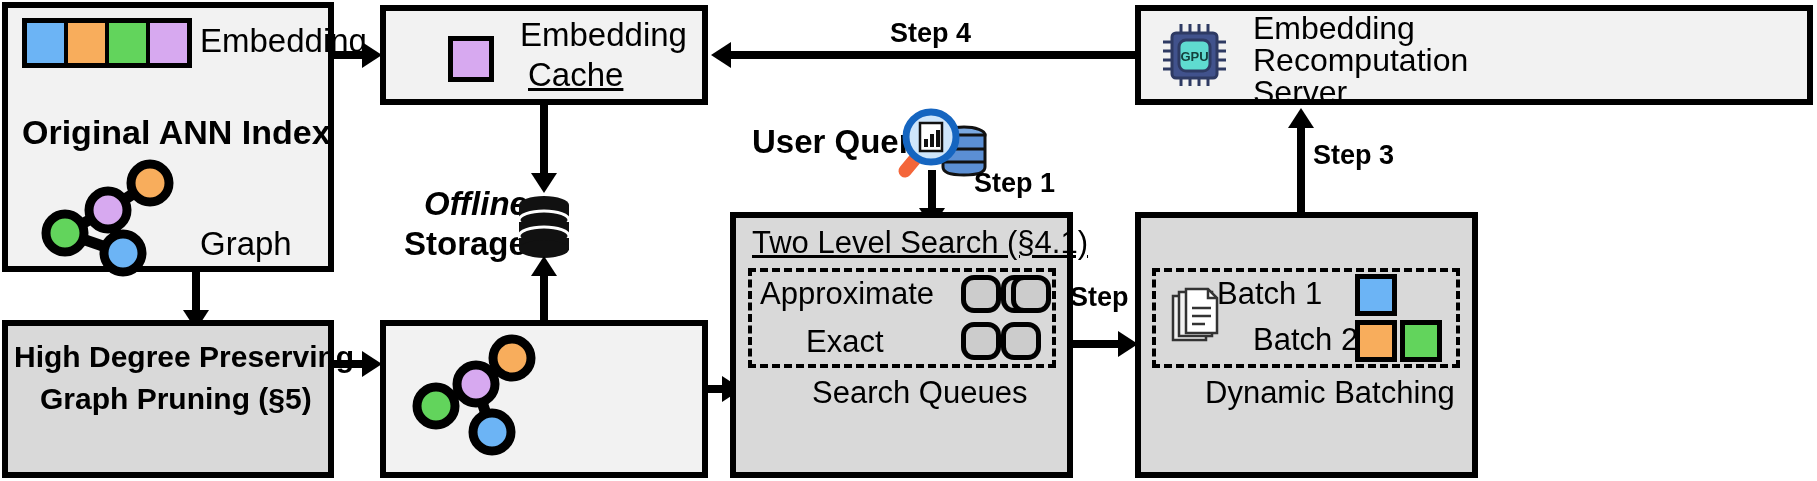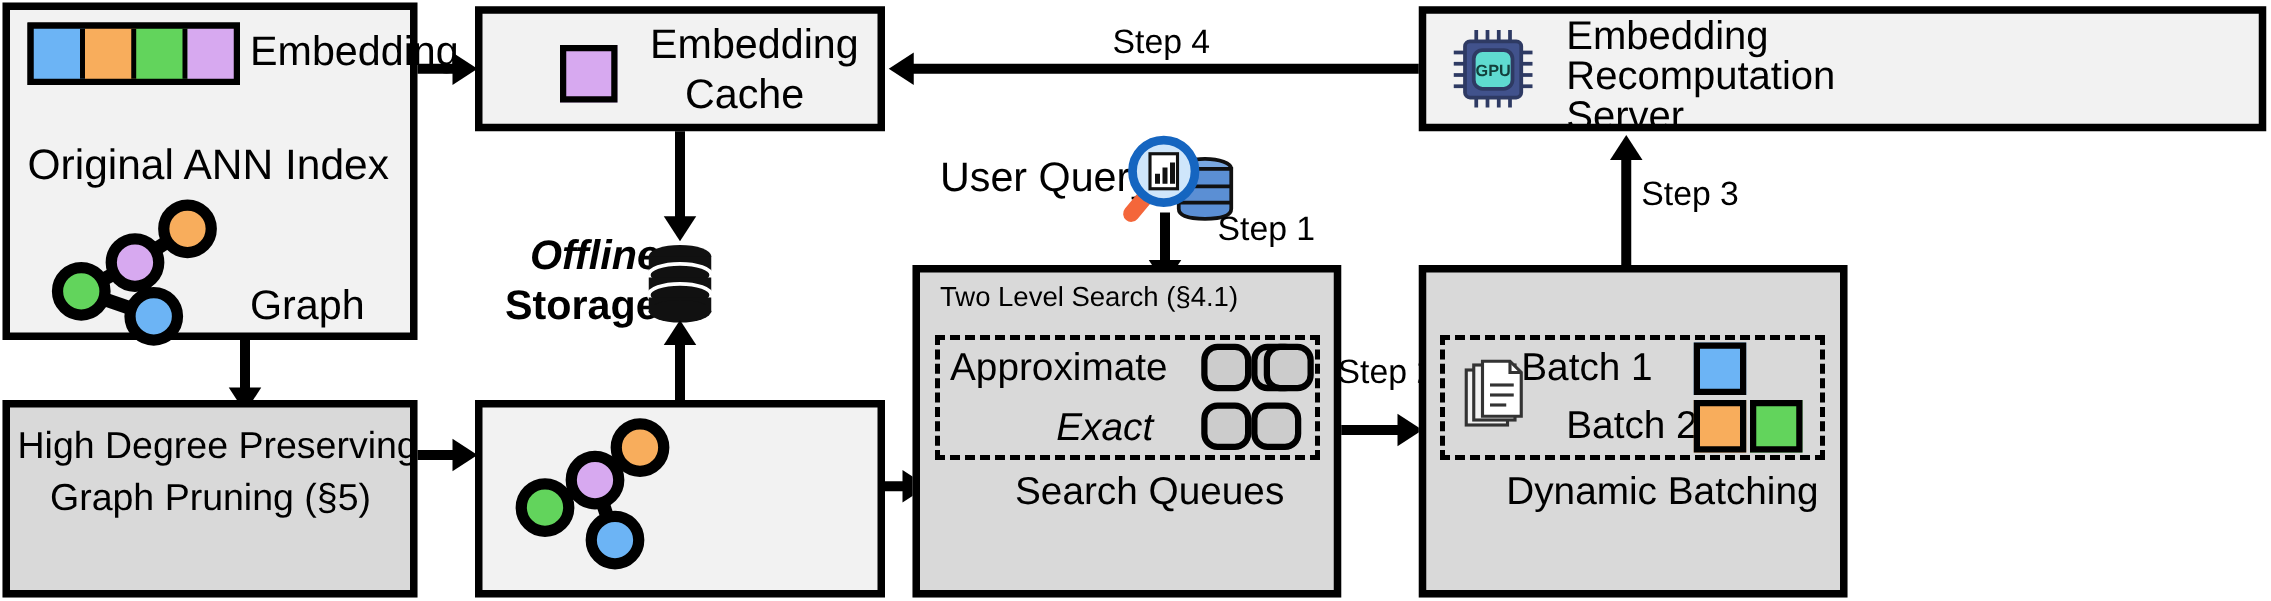--- a/index.html
+++ b/index.html
@@ -3,21 +3,21 @@
 <meta charset="utf-8">
 <style>
   html,body{margin:0;padding:0;background:#ffffff;}
   body{width:1817px;height:481px;font-family:"Liberation Sans",sans-serif;position:relative;overflow:hidden;}
   .stage{position:absolute;left:0;top:0;width:1817px;height:481px;}
 
   .box{position:absolute;box-sizing:border-box;border:6px solid #000;background:#f2f2f2;}
   .box.grey{background:#d9d9d9;}
 
   .ttl{position:absolute;white-space:nowrap;color:#000;}
-  .bold{font-weight:normal;}
+  .bold{font-weight:bold;}
 
   
   .emb{position:absolute;box-sizing:border-box;border:5px solid #000;display:flex;background:#000;}
   .emb i{display:block;height:100%;border-right:4px solid #000;}
   .emb i:last-child{border-right:none;}
 
   .sq{position:absolute;box-sizing:border-box;border:5px solid #000;}
 
   
   .ln{position:absolute;background:#000;}
@@ -61,21 +61,21 @@
     <circle cx="93" cy="88" r="19" fill="#6cb4f5" stroke="#000" stroke-width="9"></circle>
   </svg>
   <div class="ttl" style="left:200px;top:225px;font-size:33px;">Graph</div>
 
   <div class="ln" style="left:334px;top:51px;width:30px;height:8px;"></div>
   <div class="ah r" style="left:362px;top:42px;"></div>
 
   <div class="box" style="left:380px;top:5px;width:328px;height:100px;"></div>
   <div class="sq" style="left:448px;top:36px;width:46px;height:46px;background:#d7a9f0;"></div>
   <div class="ttl" style="left:520px;top:16px;font-size:33px;">Embedding</div>
-  <div class="ttl" style="left:548px;top:56px;font-size:33px;">Cache</div>
+  <div class="ttl" style="left:528px;top:56px;font-size:33px;text-decoration:underline;">Cache</div>
 
   <div class="ln" style="left:540px;top:105px;width:8px;height:72px;"></div>
   <div class="ah d" style="left:531px;top:173px;"></div>
 
   <div class="ttl" style="left:424px;top:185px;font-size:33px;font-weight:bold;font-style:italic;">Offline</div>
   <div class="ttl" style="left:404px;top:225px;font-size:33px;font-weight:bold;">Storage</div>
   <svg style="position:absolute;left:518px;top:196px;width:52px;height:62px;">
     <ellipse cx="26" cy="9" rx="25" ry="9" fill="#111"></ellipse>
     <rect x="1" y="9" width="50" height="15" fill="#111"></rect>
     <ellipse cx="26" cy="24" rx="25" ry="9" fill="#111" stroke="#fff" stroke-width="3"></ellipse>
@@ -127,29 +127,29 @@
     <rect x="26" y="34" width="4" height="8" fill="#111"></rect>
     <rect x="32" y="29" width="4" height="13" fill="#111"></rect>
     <rect x="38" y="25" width="4" height="17" fill="#111"></rect>
   </svg>
 
   <div class="ln" style="left:928px;top:170px;width:8px;height:42px;"></div>
   <div class="ah d" style="left:919px;top:208px;"></div>
   <div class="ttl bold" style="left:952px;top:168px;font-size:27px;margin-left:22px;">Step 1</div>
 
   <div class="box grey" style="left:730px;top:212px;width:343px;height:266px;"></div>
-  <div class="ttl" style="left:752px;top:225px;font-size:22px;">Two Level Search (§4.1)</div>
+  <div class="ttl" style="left:752px;top:225px;font-size:31px;text-decoration:underline;">Two Level Search (§4.1)</div>
   <div class="dash" style="left:748px;top:268px;width:308px;height:100px;"></div>
 
   <div class="ttl" style="left:760px;top:276px;font-size:31px;">Approximate</div>
   <div class="qbox" style="left:961px;top:275px;width:40px;height:38px;"></div>
   <div class="qbox" style="left:1001px;top:275px;width:40px;height:38px;"></div>
   <div class="qbox" style="left:1011px;top:275px;width:40px;height:38px;"></div>
 
-  <div class="ttl" style="left:845px;top:324px;font-size:31px;font-style:italic;">Exact</div>
+  <div class="ttl" style="left:806px;top:324px;font-size:31px;">Exact</div>
   <div class="qbox" style="left:961px;top:322px;width:40px;height:38px;"></div>
   <div class="qbox" style="left:1001px;top:322px;width:40px;height:38px;"></div>
 
   <div class="ttl" style="left:812px;top:375px;font-size:31px;">Search Queues</div>
 
   <div class="ln" style="left:1073px;top:340px;width:52px;height:8px;"></div>
   <div class="ah r" style="left:1118px;top:331px;"></div>
   <div class="ttl bold" style="left:1070px;top:282px;font-size:27px;">Step 2</div>
 
   <div class="box grey" style="left:1135px;top:212px;width:343px;height:266px;"></div>

